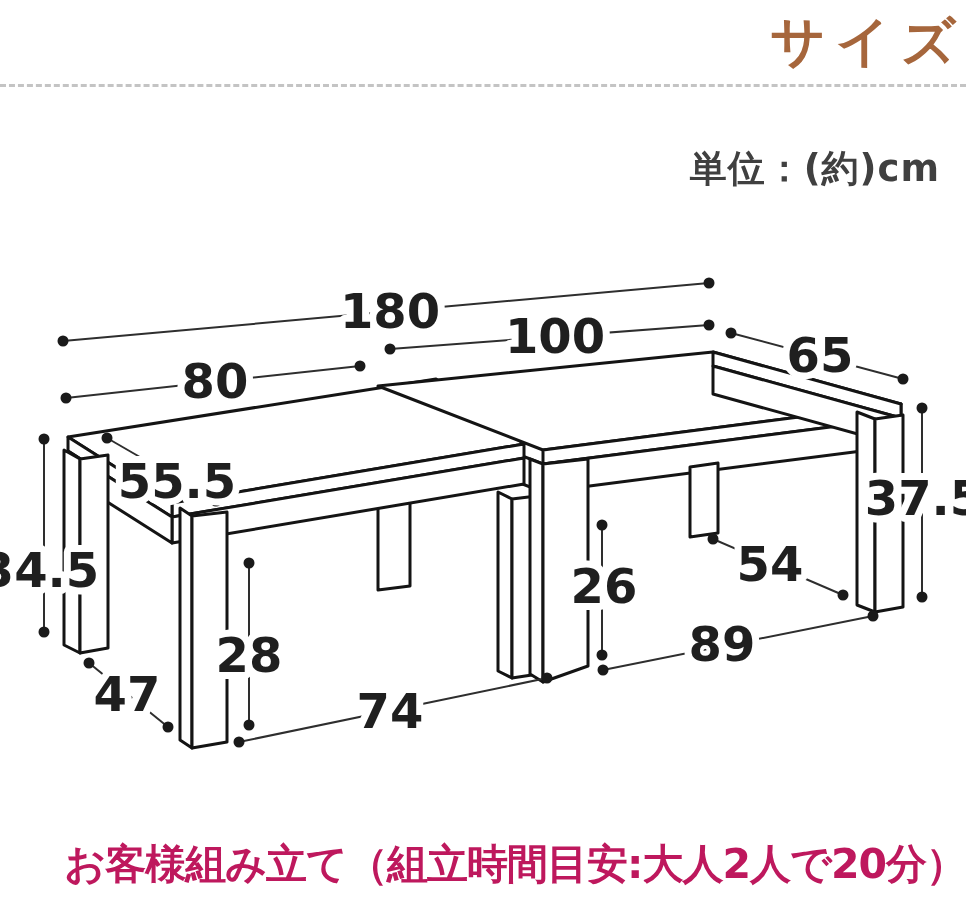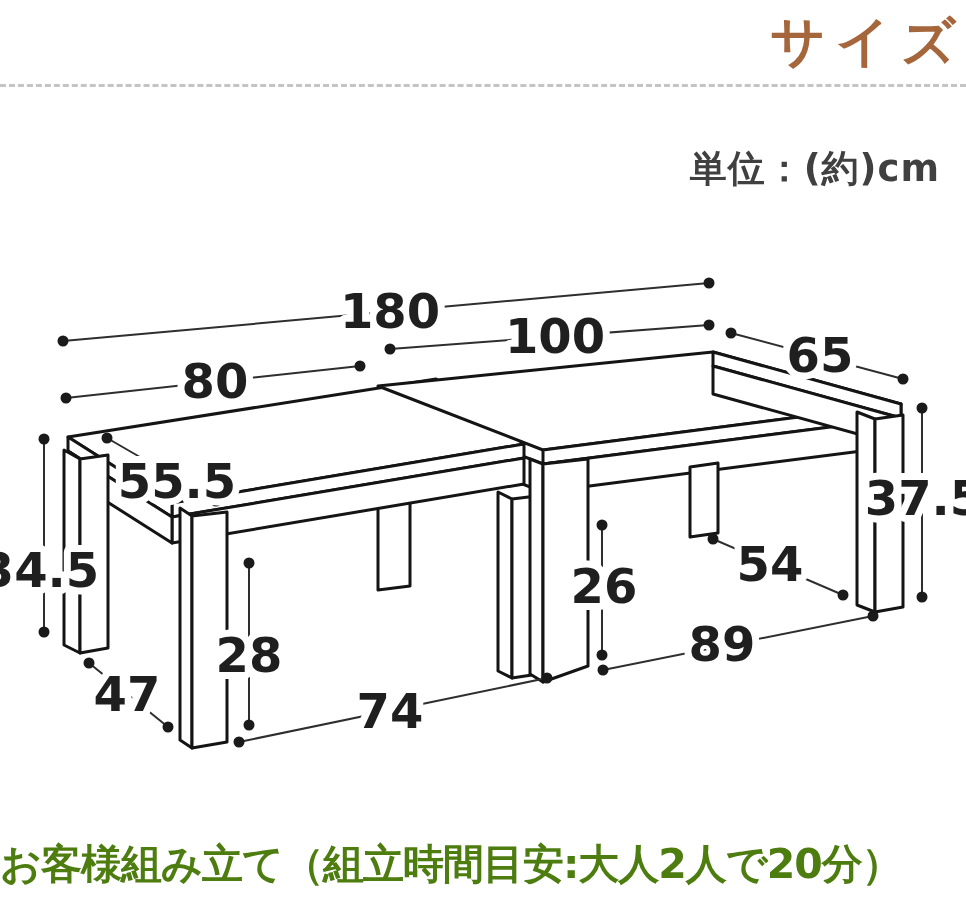--- a/index.html
+++ b/index.html
@@ -15,22 +15,22 @@
   .separator{
     position:absolute;top:84px;left:0;width:966px;height:0;
     border-top:3px dashed #c4c4c4;
   }
   .unit-label{
     position:absolute;top:112px;right:26px;
     font-size:37px;font-weight:600;color:#404040;letter-spacing:1px;margin-top:32px;
   }
   .diagram-svg{position:absolute;top:0;left:0;}
   .assembly-note{
-    position:absolute;bottom:12px;left:0;width:100%;text-align:left;
-    font-size:41px;font-weight:600;color:#4d7c0f;letter-spacing:-1px;white-space:nowrap;margin-top:20px;
+    position:absolute;bottom:12px;left:0;width:100%;text-align:right;
+    font-size:41px;font-weight:600;color:#be185d;letter-spacing:-1px;white-space:nowrap;margin-top:20px;
   }
   
   .part{fill:#ffffff;stroke:#141414;stroke-width:3;stroke-linejoin:round;}
   
   .dim line{stroke:#2e2e2e;stroke-width:2;}
   .dim circle{fill:#1a1a1a;stroke:none;}
   .dim text{
     font-family:"DejaVu Sans","Liberation Sans",sans-serif;
     font-size:48px;font-weight:600;fill:#1f1f1f;
     text-anchor:middle;dominant-baseline:central;

